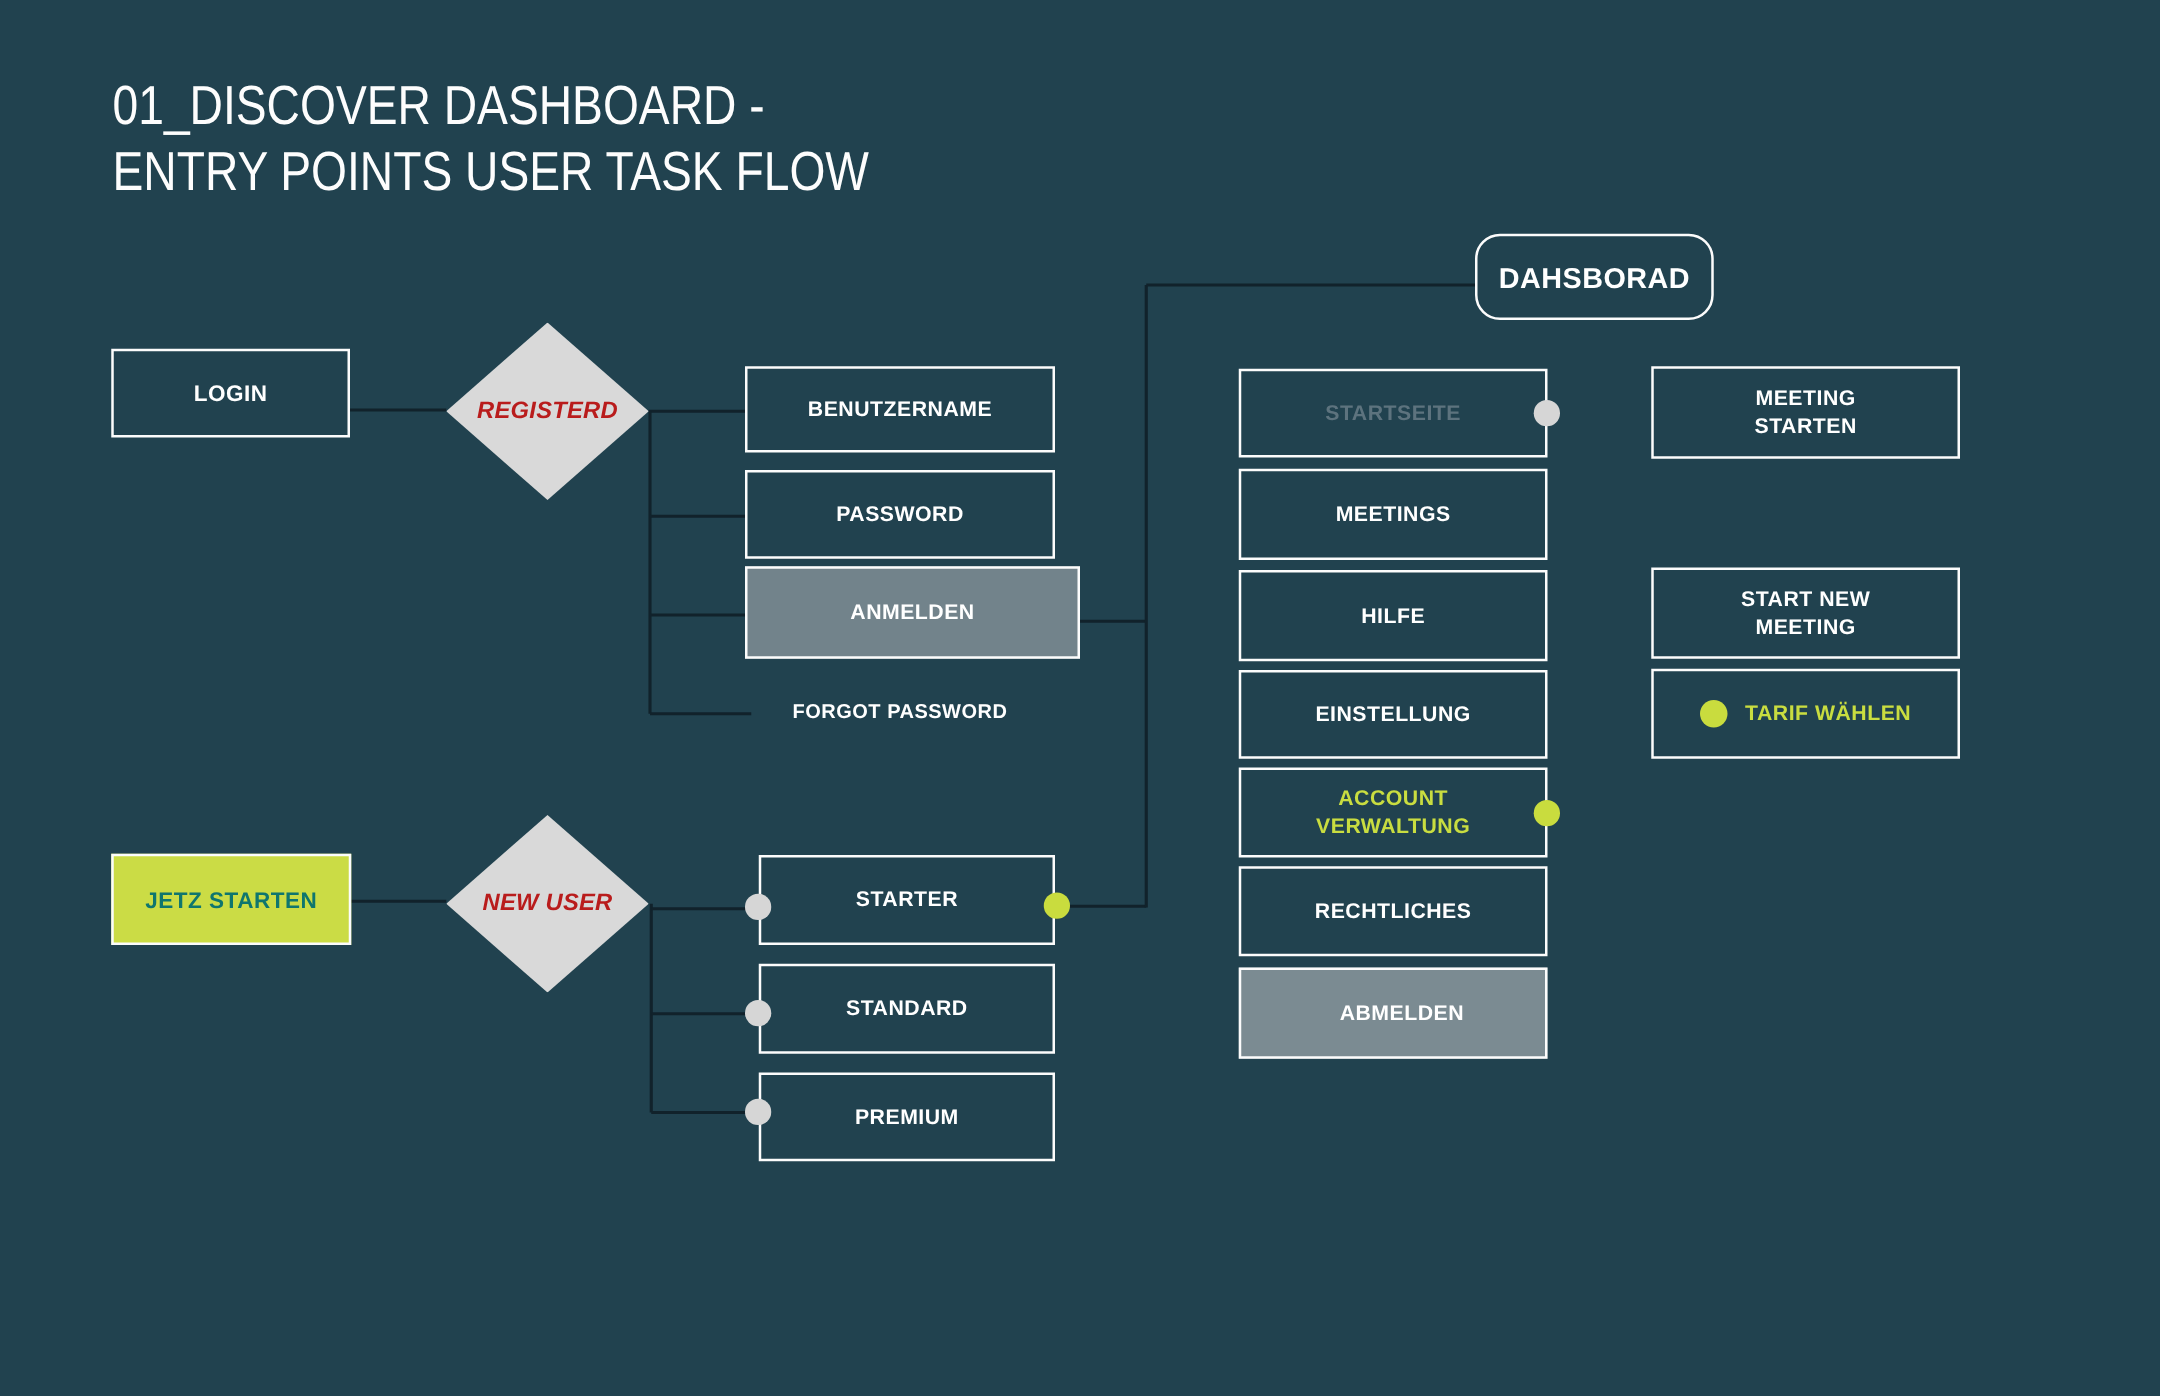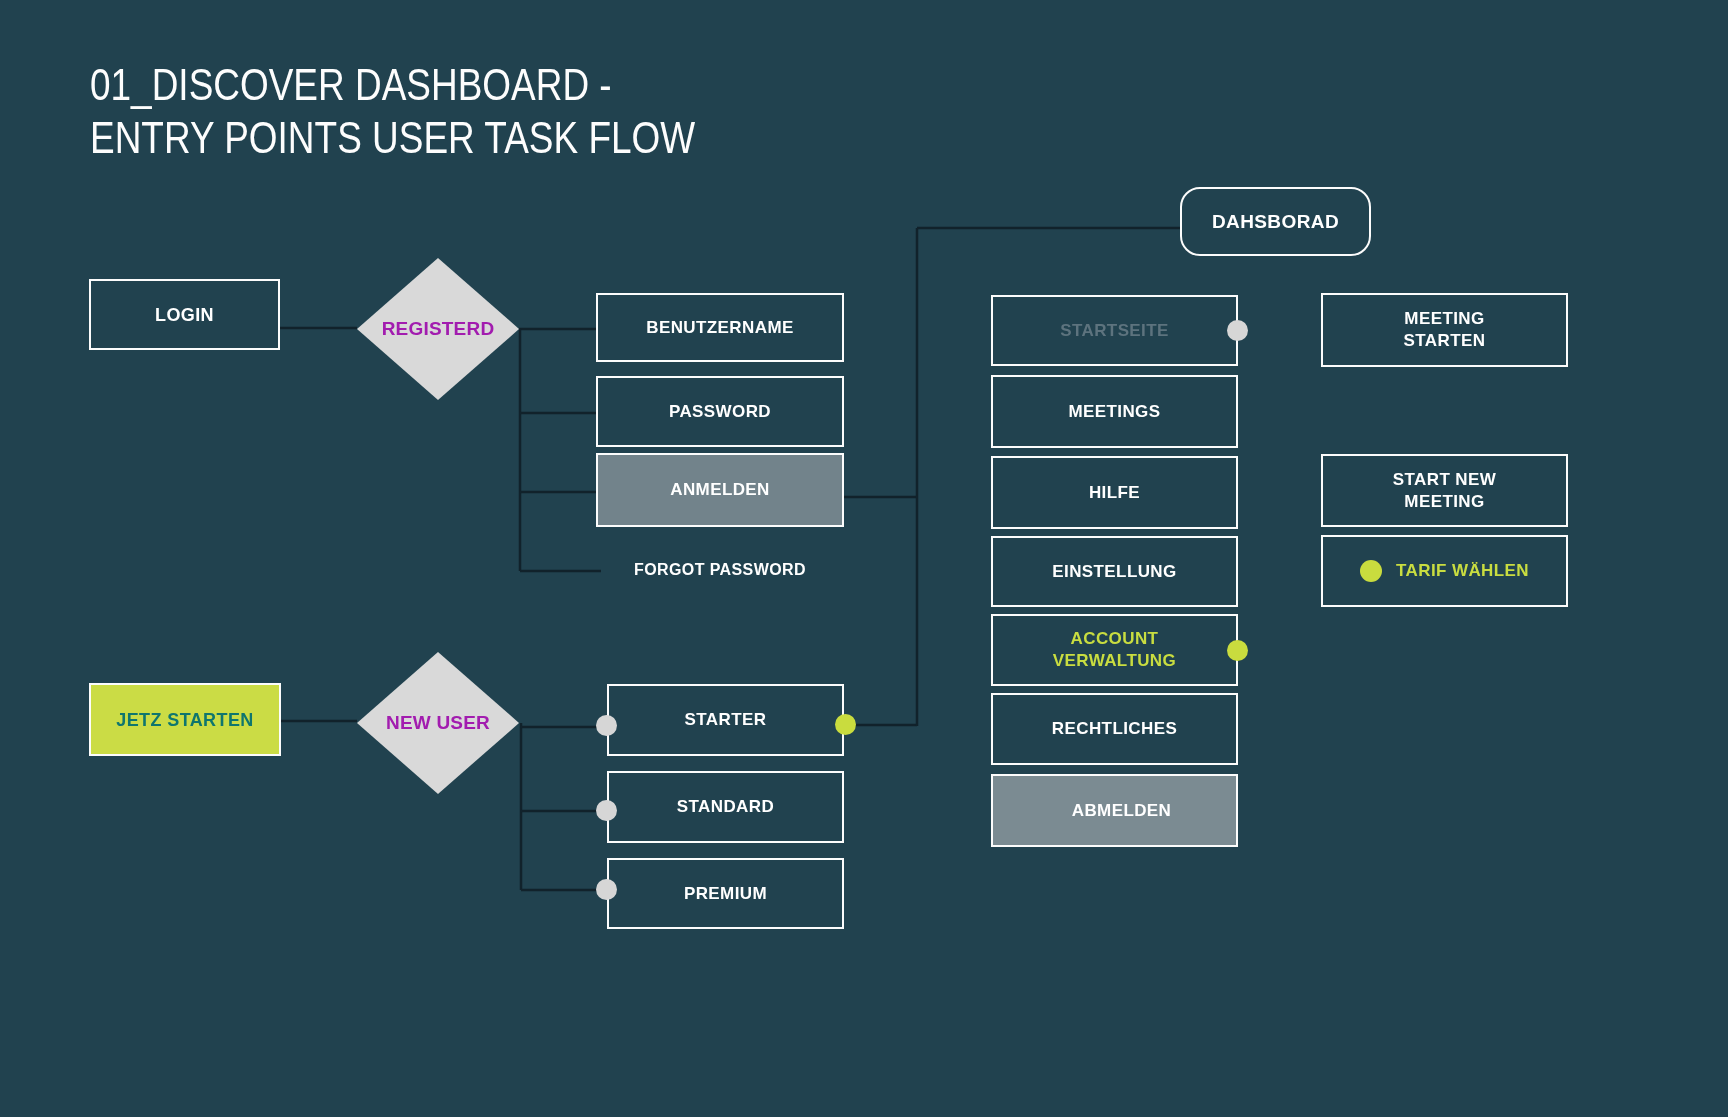--- a/index.html
+++ b/index.html
@@ -20,32 +20,32 @@
     white-space:pre;
   }
 
   .node{
     position:absolute;display:flex;align-items:center;justify-content:center;
     box-sizing:border-box;text-align:center;
     color:#ffffff;font-weight:bold;font-size:17px;letter-spacing:.4px;
     white-space:pre-line;line-height:22px;
   }
   .box{border:2px solid #fcfcfc;background:transparent;}
-  .box--rounded{border-radius:20px;font-size:19px;}
+  .box--rounded{border-radius:20px;font-size:23px;}
   .box--gray-dark{background:#72838b;}
   .box--gray-light{background:#7b8b92;}
   .box--lime{background:#cbdc45;color:#0f766e;font-size:18px;}
   .label-muted{color:#5d737e;}
   .label-lime{color:#c9dd40;}
   .plain-label{font-size:16px;}
 
   .diamond{
     background:#d9d9d9;
     clip-path:polygon(50% 0,100% 50%,50% 100%,0 50%);
-    color:#a21caf;font-size:19px;letter-spacing:.2px;
+    color:#b91c1c;font-size:19px;letter-spacing:.2px;font-style:italic;
   }
 
   .dot{
     position:absolute;width:21px;height:21px;border-radius:50%;
   }
   .dot--gray{background:#d6d6d6;}
   .dot--lime{background:#c9dc3e;}
 
   .inline-dot{
     display:inline-block;width:22px;height:22px;border-radius:50%;
@@ -77,21 +77,21 @@
   </svg>
 
   <div class="title"><span>01_DISCOVER DASHBOARD -</span><br><span>ENTRY POINTS USER TASK FLOW</span></div>
 
   <div class="node box" style="left:89px;top:279px;width:191px;height:71px;font-size:18px;"><span>LOGIN</span></div>
 
   <div class="node diamond" style="left:357px;top:258px;width:162px;height:142px;"><span>REGISTERD</span></div>
 
   <div class="node box" style="left:596px;top:293px;width:248px;height:69px;"><span>BENUTZERNAME</span></div>
   <div class="node box" style="left:596px;top:376px;width:248px;height:71px;"><span>PASSWORD</span></div>
-  <div class="node box box--gray-dark" style="left:596px;top:453px;width:248px;height:74px;"><span>ANMELDEN</span></div>
+  <div class="node box box--gray-dark" style="left:596px;top:453px;width:268px;height:74px;"><span>ANMELDEN</span></div>
   <div class="node plain-label" style="left:596px;top:556px;width:248px;height:28px;"><span>FORGOT PASSWORD</span></div>
 
   <div class="node box box--rounded" style="left:1180px;top:187px;width:191px;height:69px;"><span>DAHSBORAD</span></div>
 
   <div class="node box box--lime" style="left:89px;top:683px;width:192px;height:73px;"><span>JETZ STARTEN</span></div>
 
   <div class="node diamond" style="left:357px;top:652px;width:162px;height:142px;"><span>NEW USER</span></div>
 
   <div class="node box" style="left:607px;top:684px;width:237px;height:72px;"><span>STARTER</span></div>
   <div class="node box" style="left:607px;top:771px;width:237px;height:72px;"><span>STANDARD</span></div>

